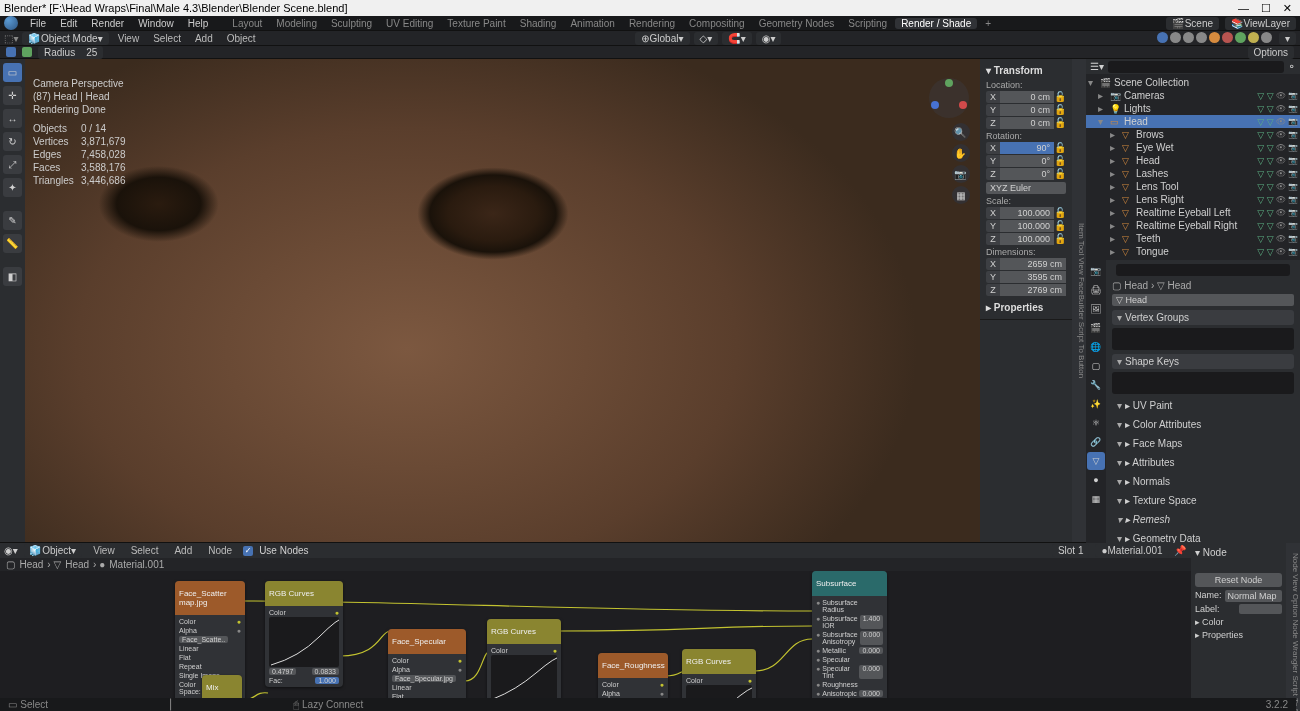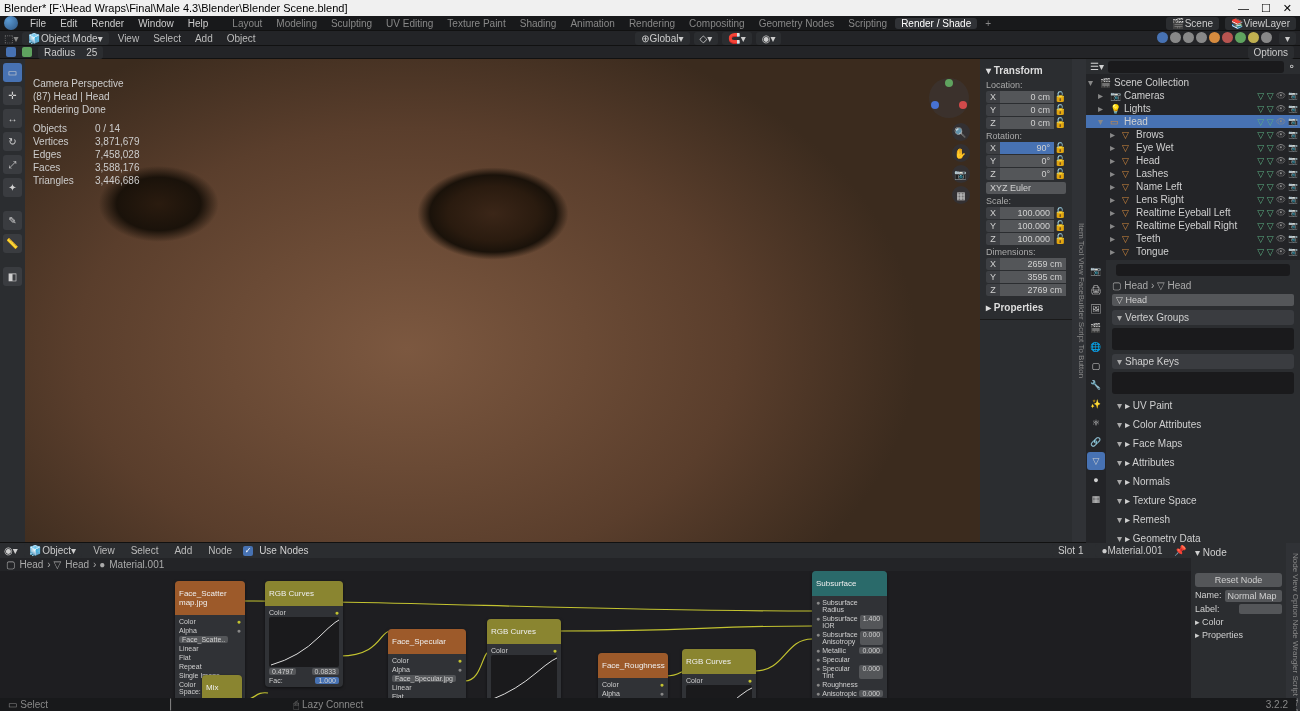--- a/index.html
+++ b/index.html
@@ -28,21 +28,21 @@
 .viewport { flex: 1; position: relative; background: #222; overflow: hidden; }
 .render { position: absolute; inset: 0; background: 
   radial-gradient(ellipse 180px 110px at 49% 32%, #3b2618 0%, #2a1b0f 25%, #1a120a 35%, transparent 42%),
   radial-gradient(ellipse 150px 95px at 14% 30%, #2a1b0f 0%, #1a120a 28%, transparent 40%),
   radial-gradient(circle 35px at 49% 32%, #6a4528 20%, #3b2515 40%, #0c0805 55%, transparent 60%),
   radial-gradient(circle 9px at 49% 32%, #e8e0d0 40%, transparent 50%),
   radial-gradient(ellipse 600px 400px at 40% 60%, #7c5840 0%, #6a4a35 30%, #5a3e2c 55%, #3b2b1e 85%),
   linear-gradient(180deg, #1a120c 0%, #5c4432 20%, #6b4e38 50%, #5a4230 100%);
 }
 .vp-overlay { position: absolute; top: 18px; left: 8px; color: #ccc; font-size: 10px; line-height: 13px; }
-.vp-overlay .row { display: flex; gap: 14px; }
+.vp-overlay .row { display: flex; }
 .vp-gizmo { position: absolute; top: 18px; right: 10px; width: 42px; height: 42px; }
 .vp-nav { position: absolute; top: 64px; right: 10px; display:flex; flex-direction:column; gap:3px;}
 .vp-nav .nbtn { width:18px; height:18px; background:rgba(50,50,55,0.8); border-radius:50%; display:flex; align-items:center; justify-content:center;}
 .rightpanel { width: 235px; background: #2b2d30; display: flex; flex-direction: column; }
 .transform { padding: 4px 6px; border-bottom: 1px solid #1a1a1a; flex-shrink:0; }
 .transform h4 { font-size: 10px; color: #ddd; padding: 2px 0; cursor: default; }
 .tfrow { display: flex; margin: 1px 0; }
 .tfrow .lab { width: 14px; text-align: center; background: #3d3f43; border-radius: 2px 0 0 2px; padding: 1px 0; font-size:9px;}
 .tfrow .val { flex: 1; background: #545659; text-align: right; padding: 1px 4px; border-radius: 0; font-size:9px;}
 .tfrow .lock { width: 12px; text-align:center; color:#888; }
@@ -346,21 +346,21 @@
           <div class="ol-item" style="padding-left: 24px;">
             <span class="tri">▸</span>
             <span class="ico" style="color:#d68b3e">▽</span>
             <span class="name">Lashes</span>
             <span class="dataico">▽ ▽</span>
             <span class="ric">👁 📷</span>
           </div>
           <div class="ol-item" style="padding-left: 24px;">
             <span class="tri">▸</span>
             <span class="ico" style="color:#d68b3e">▽</span>
-            <span class="name">Name Left</span>
+            <span class="name">Lens Tool</span>
             <span class="dataico">▽ ▽</span>
             <span class="ric">👁 📷</span>
           </div>
           <div class="ol-item" style="padding-left: 24px;">
             <span class="tri">▸</span>
             <span class="ico" style="color:#d68b3e">▽</span>
             <span class="name">Lens Right</span>
             <span class="dataico">▽ ▽</span>
             <span class="ric">👁 📷</span>
           </div>
@@ -442,21 +442,21 @@
             <div class="section">
               <div class="sechead" style="background: none; padding: 2px 5px;">▸ Attributes</div>
             </div>
             <div class="section">
               <div class="sechead" style="background: none; padding: 2px 5px;">▸ Normals</div>
             </div>
             <div class="section">
               <div class="sechead" style="background: none; padding: 2px 5px;">▸ Texture Space</div>
             </div>
             <div class="section">
-              <div class="sechead" style="background: none; padding: 2px 5px;">▸ Remesh</div>
+              <div class="sechead" style="background: none; padding: 2px 5px; font-style: italic;">▸ Remesh</div>
             </div>
             <div class="section">
               <div class="sechead" style="background: none; padding: 2px 5px;">▸ Geometry Data</div>
             </div>
             <div class="section">
               <div class="sechead" style="background: none; padding: 2px 5px;">▸ Custom Properties</div>
             </div>
           </div>
       </div>
     </div>

